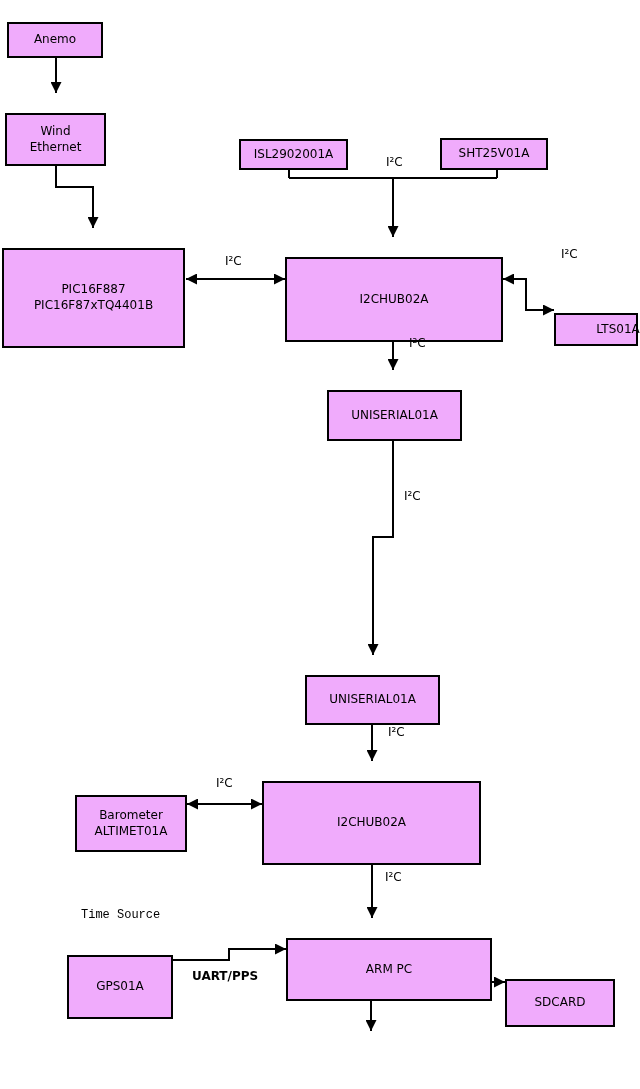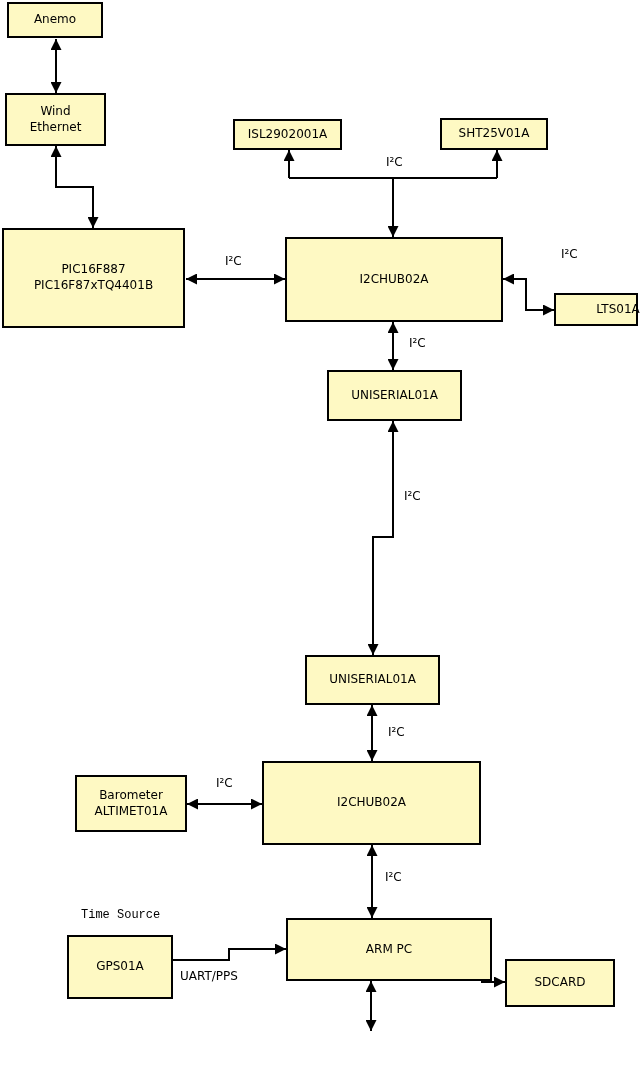--- a/index.html
+++ b/index.html
@@ -10,29 +10,30 @@
     background: #ffffff;
     font-family: "DejaVu Sans", sans-serif;
     color: #000000;
     overflow: hidden;
   }
   svg.wires { position: absolute; left: 0; top: 0; width: 640px; height: 1089px; }
   .wire { stroke: #000000; stroke-width: 2; fill: none; }
   .node {
     position: absolute;
     box-sizing: border-box;
-    background: #fef9c3;
+    background: #f0abfc;
     border: 2px solid #000000;
     display: flex;
     align-items: center;
     justify-content: center;
     text-align: center;
     white-space: pre-line;
     font-size: 12px;
     line-height: 1.32;
+    margin-top: 20px;
   }
   .edge-label {
     position: absolute;
     font-size: 12px;
     line-height: 1.2;
     white-space: nowrap;
   }
 </style>
 </head>
 <body>
@@ -64,21 +65,21 @@
   </svg>
 
   <div class="node" style="left:7px; top:2px; width:96px; height:36px;">Anemo</div>
 
   <div class="node" style="left:5px; top:93px; width:101px; height:53px;">Wind
 Ethernet</div>
 
   <div class="node" style="left:2px; top:228px; width:183px; height:100px;">PIC16F887
 PIC16F87xTQ4401B</div>
 
-  <div class="node" style="left:233px; top:119px; width:109px; height:31px;">ISL2902001A</div>
+  <div class="node" style="left:239px; top:119px; width:109px; height:31px;">ISL2902001A</div>
 
   <div class="node" style="left:440px; top:118px; width:108px; height:32px;">SHT25V01A</div>
 
   <div class="node" style="left:285px; top:237px; width:218px; height:85px;">I2CHUB02A</div>
 
   <div class="node" style="left:554px; top:293px; width:84px; height:33px;padding-left:44px;">LTS01A</div>
 
   <div class="node" style="left:327px; top:370px; width:135px; height:51px;">UNISERIAL01A</div>
 
   <div class="node" style="left:305px; top:655px; width:135px; height:50px;">UNISERIAL01A</div>
@@ -106,15 +107,15 @@
   <div class="edge-label" style="left:404px; top:489px;">I²C</div>
 
   <div class="edge-label" style="left:388px; top:725px;">I²C</div>
 
   <div class="edge-label" style="left:216px; top:776px;">I²C</div>
 
   <div class="edge-label" style="left:385px; top:870px;">I²C</div>
 
   <div class="edge-label" style="left:81px; top:908px;font-family:Liberation Mono, monospace;">Time Source</div>
 
-  <div class="edge-label" style="left:180px; top:969px;">UART/PPS</div>
+  <div class="edge-label" style="left:192px; top:969px;font-weight:bold;">UART/PPS</div>
 
 </div>
 
 </body></html>

